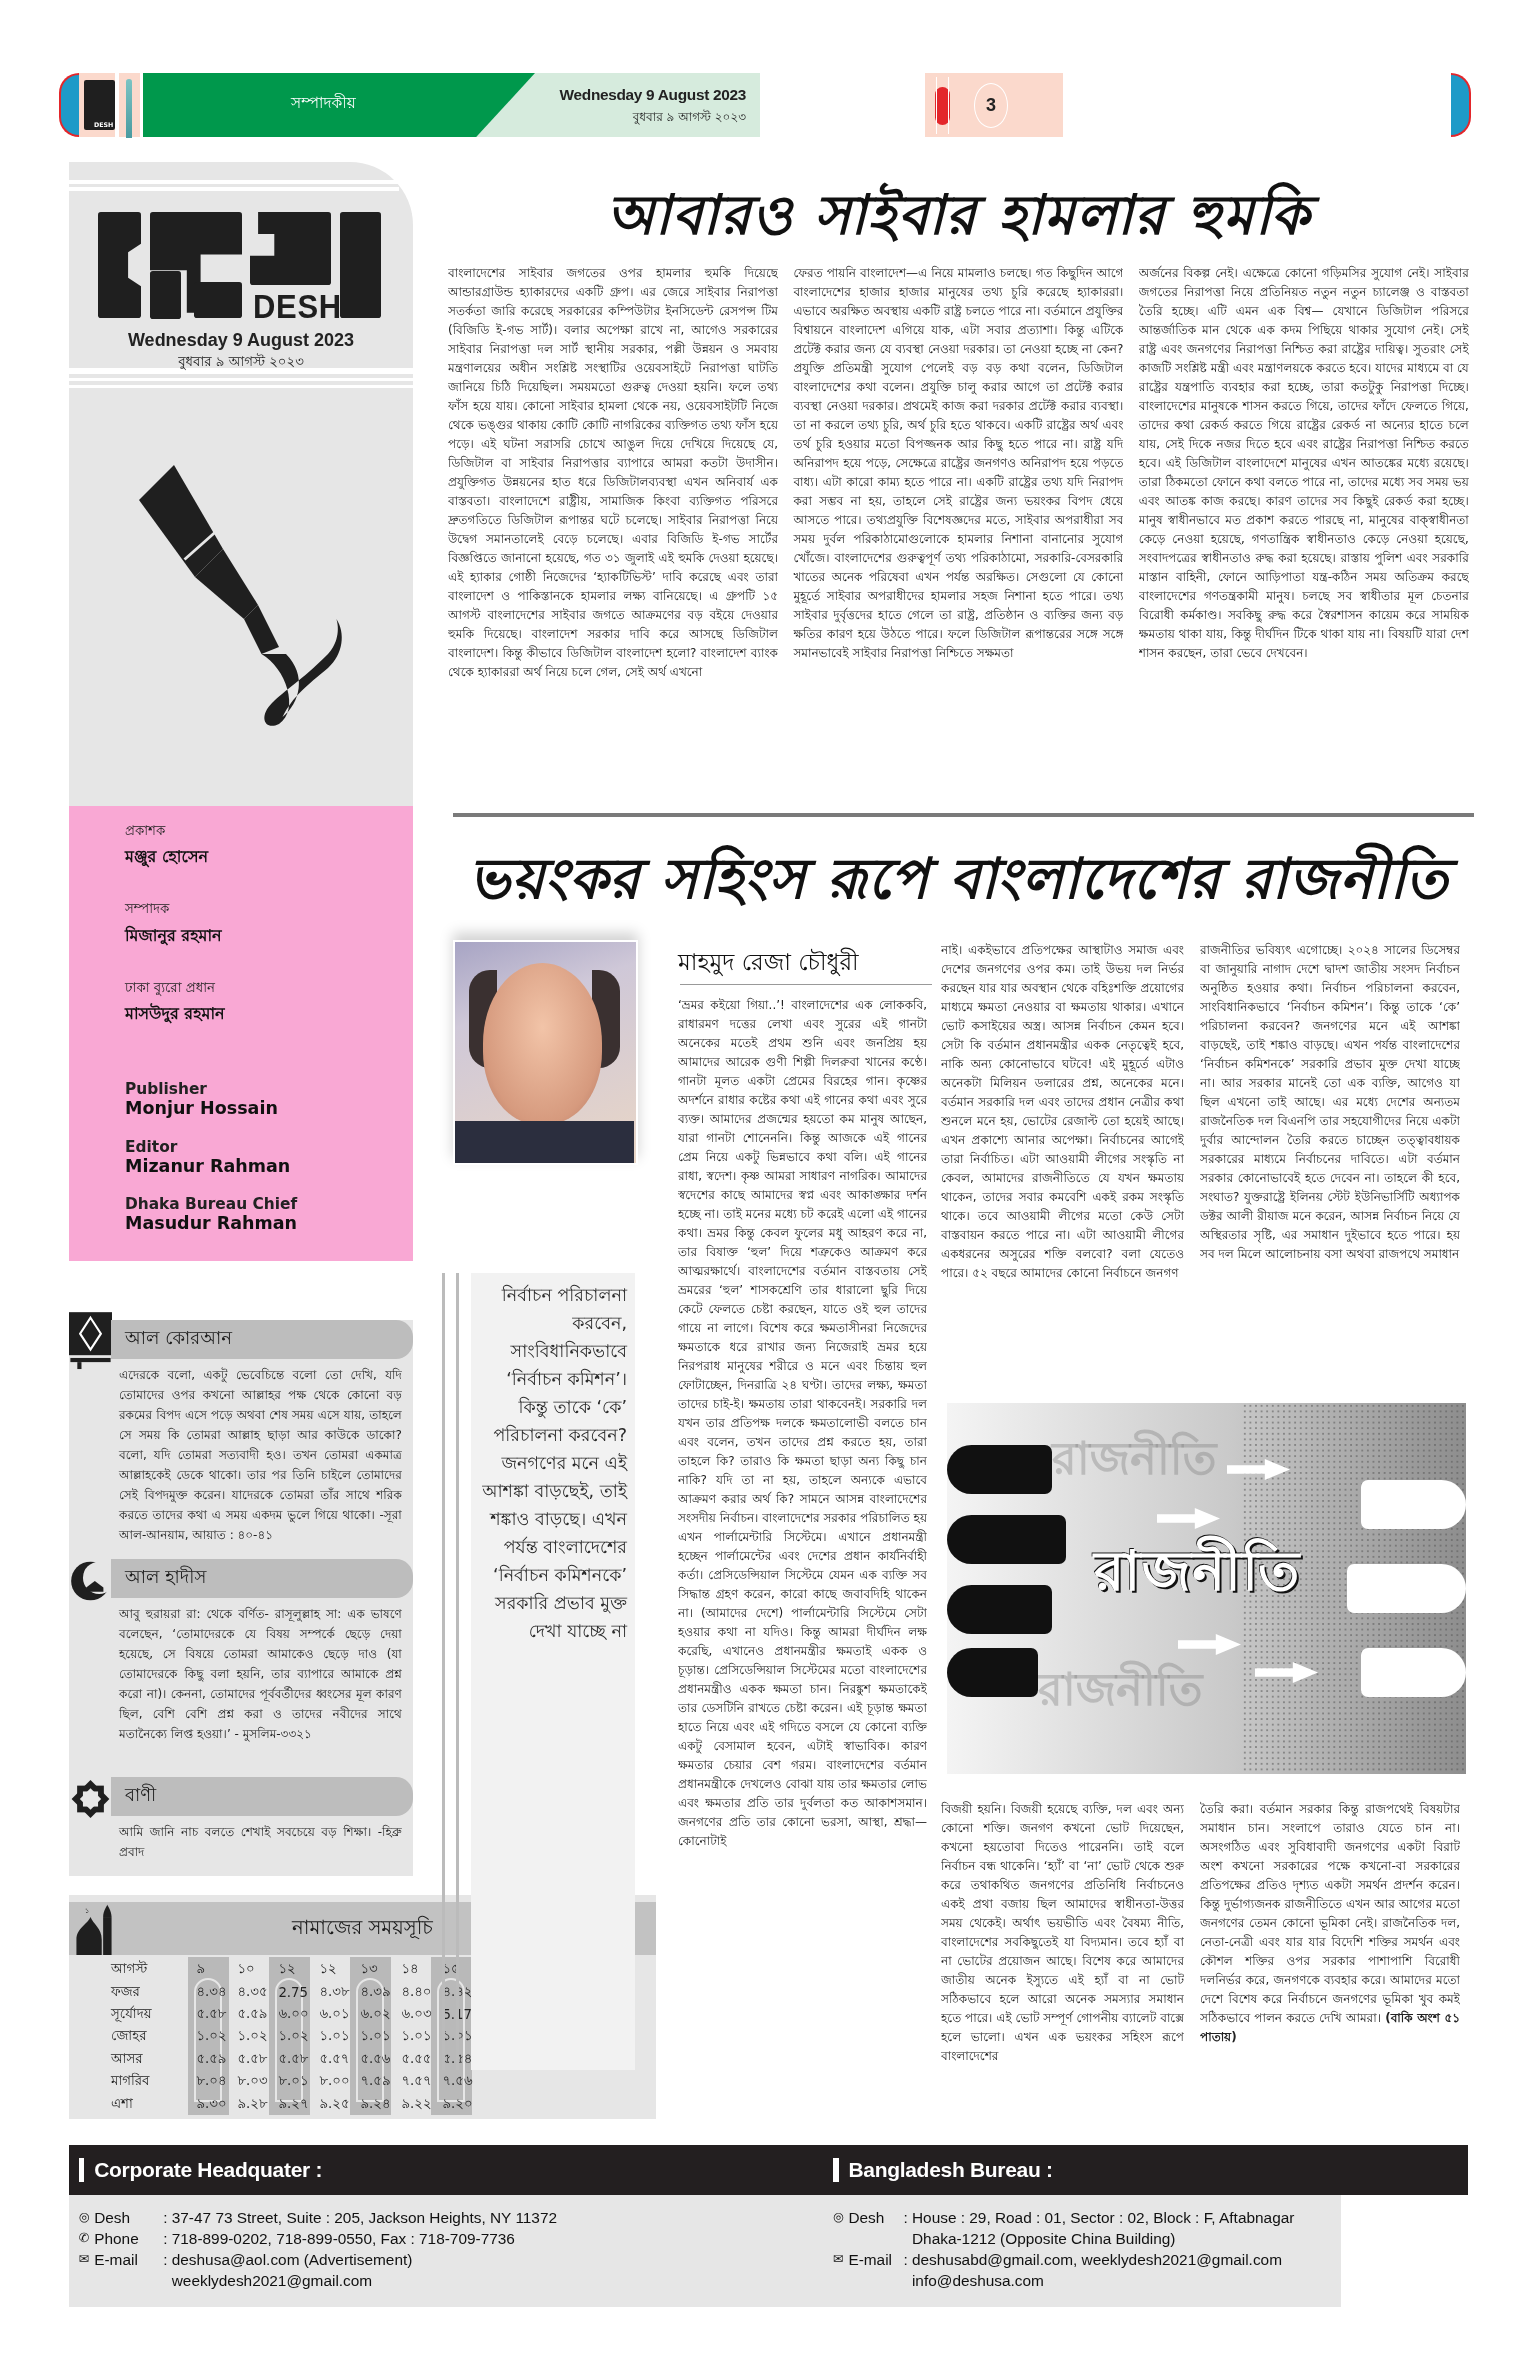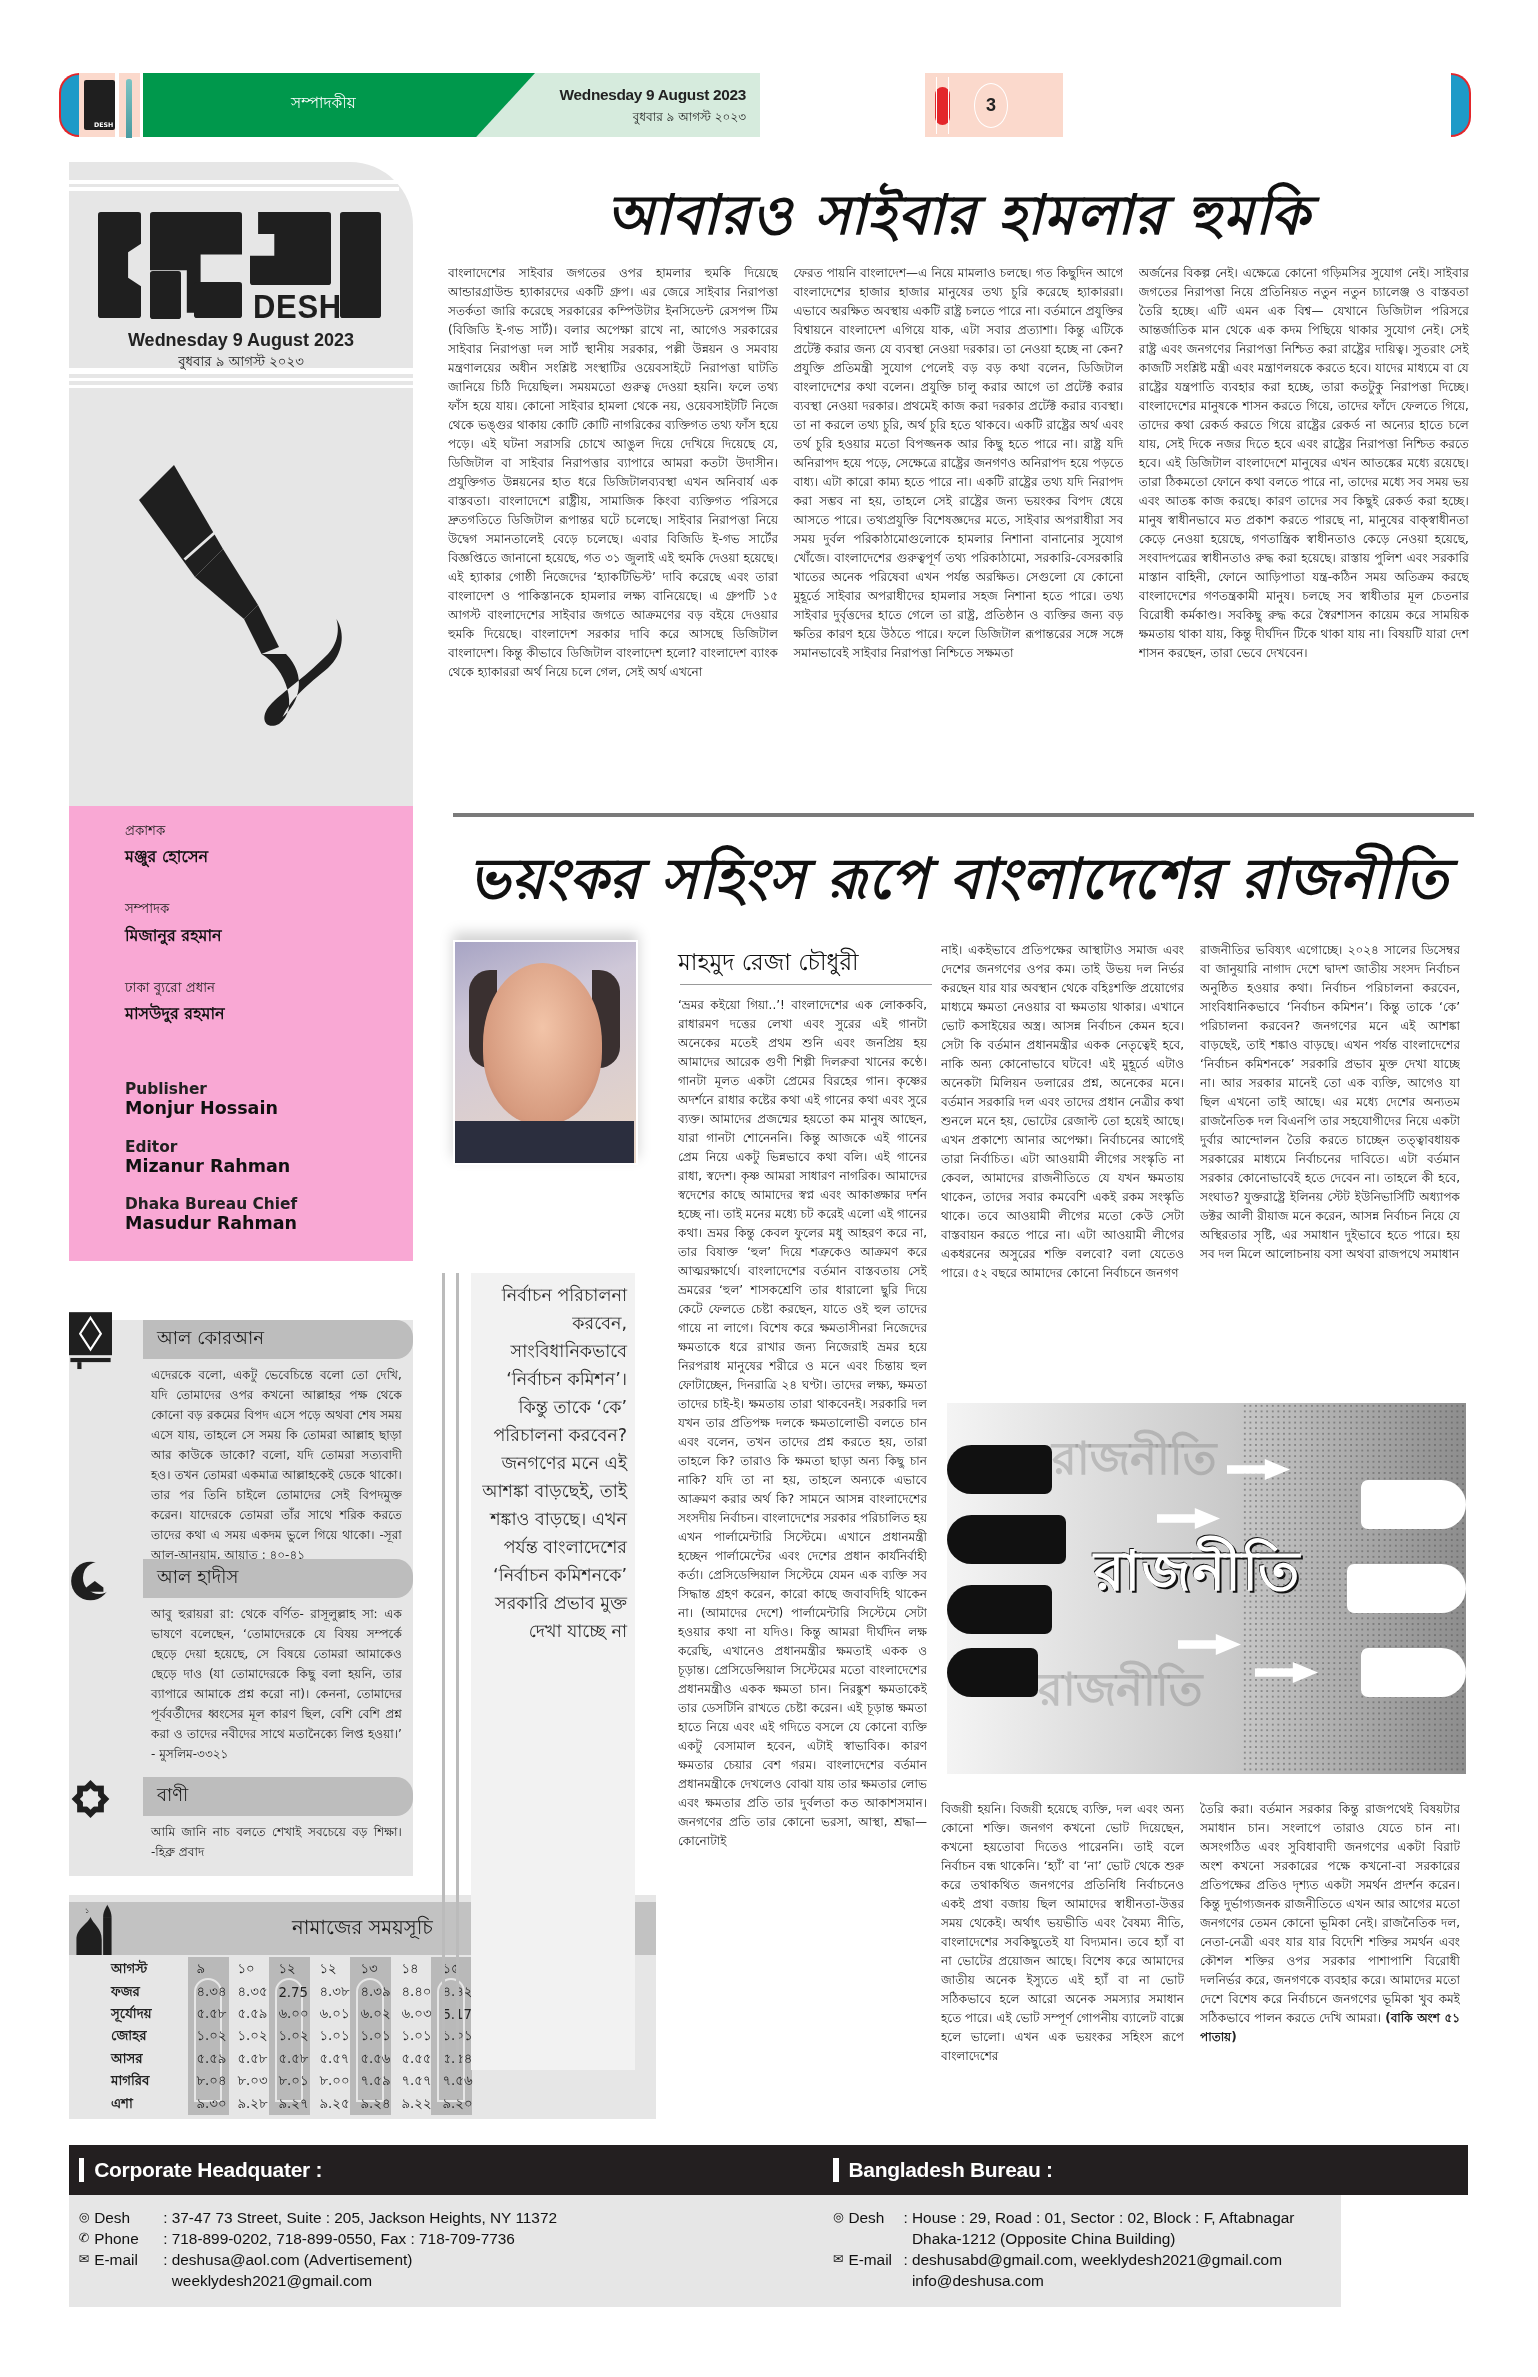--- a/index.html
+++ b/index.html
@@ -41,27 +41,27 @@
   .credits .role-bn { font: 13.3px "DejaVu Sans", sans-serif; color: #222; margin-top: 14px; }
   .credits .name-bn { font: bold 16px "DejaVu Sans", sans-serif; color: #111; margin-top: 1.4px; }
   .credits .spacer { height: 42px; }
   .credits .role-en { font: bold 15.4px "DejaVu Sans", sans-serif; color: #222; margin-top: 9.8px; }
   .credits .name-en { font: bold 17.5px "DejaVu Sans", sans-serif; color: #111; }
 
   .religion { position: absolute; left: 69px; top: 1320px; width: 344px; background: #e6e6e6; }
   .rel-head { position: relative; height: 39px; background: #bdbdbd; margin-left: 42px; border-top-right-radius: 17px; border-bottom-right-radius: 17px; display: flex; align-items: center; padding-left: 14px; font: 18px "DejaVu Sans", sans-serif; color: #1a1a1a; }
   .rel-icon { position: absolute; left: 0; width: 43px; height: 43px; display: flex; align-items: center; justify-content: center; }
   .rel-body { padding: 5.6px 11.2px 7px 50px; font: 12px/20px "DejaVu Sans", sans-serif; color: #222; text-align: justify; }
-  .rel-block { position: relative; padding-left: 32px; }
+  .rel-block { position: relative; }
   .prayer-wrap { position: absolute; left: 69px; top: 1895px; width: 587px; height: 224px; background: #e6e6e6; }
   .prayer-head { position: absolute; left: 0; top: 7px; width: 587px; height: 53px; background: #c2c2c2; display: flex; align-items: center; justify-content: center; font: 19.6px "DejaVu Sans", sans-serif; color: #1a1a1a; }
   .mosque-icon { position: absolute; left: 5.6px; top: 8.4px; }
   .ptable { position: absolute; left: 42px; top: 64px; display: grid; grid-template-columns: 77px repeat(7, 41px); column-gap: 0; }
   .ptable .cell { height: 22.4px; font: 13.3px "DejaVu Sans", sans-serif; color: #222; display: flex; align-items: center; padding-left: 8.4px; }
-  .ptable .rowlabel { padding-left: 0; font-weight: bold; }
+  .ptable .rowlabel { padding-left: 0; }
   .pcol-bg { position: absolute; top: 62px; width: 41px; height: 158px; background: #b9b9b9; }
   .pcol-bg .arch { position: absolute; left: 6.3px; top: 21px; width: 28px; height: 124px; border: 2.8px solid #e6e6e6; border-radius: 14px 14px 0 0; }
 
   
   .ed1-title { position: absolute; left: 434px; top: 173px; width: 1049px; text-align: center; font: bold 55px "DejaVu Serif", serif; color: #111; letter-spacing: 1.4px; font-style: italic; }
   .cols { position: absolute; display: flex; gap: 15.4px; }
   .col { font: 12px/19px "DejaVu Sans", sans-serif; color: #222; text-align: justify; overflow: hidden; }
   .ed1-cols { left: 448px; top: 264px; width: 1021px; height: 538px; }
   .ed1-cols .col { width: 330px; height: 538px; }
   .rule-thick { position: absolute; left: 453px; top: 813px; width: 1021px; height: 4.2px; background: #7a7a7a; }

